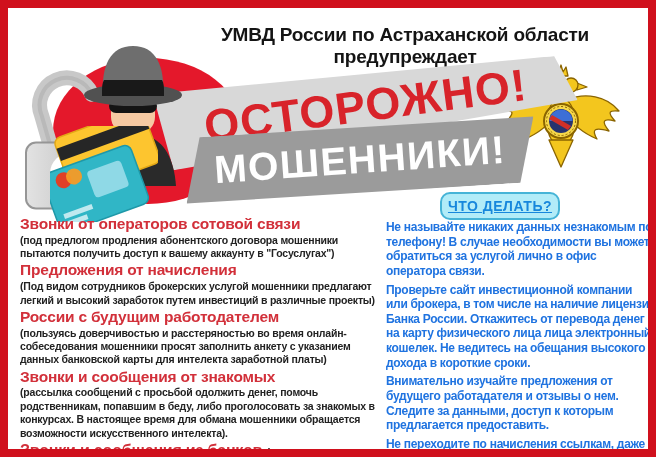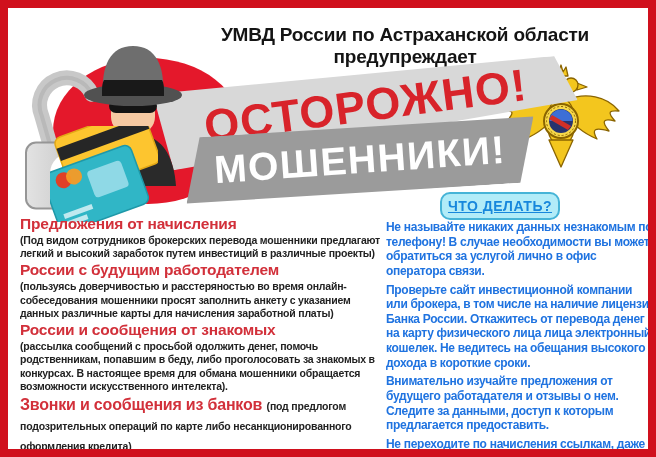--- a/index.html
+++ b/index.html
@@ -170,29 +170,33 @@
       <path d="M55,51 L74,62 L71,66 L52,55 Z" fill="#d03028"></path>
     </svg>
   </span>
 
   <div class="what-box">
     <span>ЧТО ДЕЛАТЬ?</span>
   </div>
 
   <div class="left-col">
     <div>
+      <div class="scam-head">Звонки от операторов сотовой связи</div>
+      <div class="scam-body">(под предлогом продления абонентского договора мошенники пытаются получить доступ к вашему аккаунту в "Госуслугах")</div>
+    </div>
+    <div>
       <div class="scam-head">Предложения от начисления</div>
-      <div class="scam-body">(Под видом сотрудников брокерских перевода мошенники предлагают легкий и высокий заработок путем инвестиций в различные проекты)</div>
+      <div class="scam-body">(Под видом сотрудников брокерских услугой мошенники предлагают легкий и высокий заработок путем инвестиций в различные проекты)</div>
     </div>
     <div>
       <div class="scam-head">России с будущим работодателем</div>
-      <div class="scam-body">(пользуясь доверчивостью и расстеряностью во время онлайн-собеседования мошенники просят заполнить анкету с указанием данных различные карты для начисления заработной платы)</div>
-    </div>
-    <div>
-      <div class="scam-head">России и сообщения от знакомых</div>
+      <div class="scam-body">(пользуясь доверчивостью и расстеряностью во время онлайн-собеседования мошенники просят заполнить анкету с указанием данных банковской карты для интелекта заработной платы)</div>
+    </div>
+    <div>
+      <div class="scam-head">Звонки и сообщения от знакомых</div>
       <div class="scam-body">(рассылка сообщений с просьбой одолжить денег, помочь родственникам, попавшим в беду, либо проголосовать за знакомых в конкурсах. В настоящее время для обмана мошенники обращается возможности искусственного интелекта).</div>
     </div>
     <div class="scam-item5">
       <span class="scam-head-inline">Звонки и сообщения из банков</span>
       <span class="scam-body-inline">(под предлогом подозрительных операций по карте либо несанкционированного оформления кредита)</span>
     </div>
   </div>
 
   <div class="right-col">
     <p class="advice-p">Не называйте никаких данных незнакомым по телефону! В случае необходимости вы можете обратиться за услугой лично в офис оператора связи.</p>

